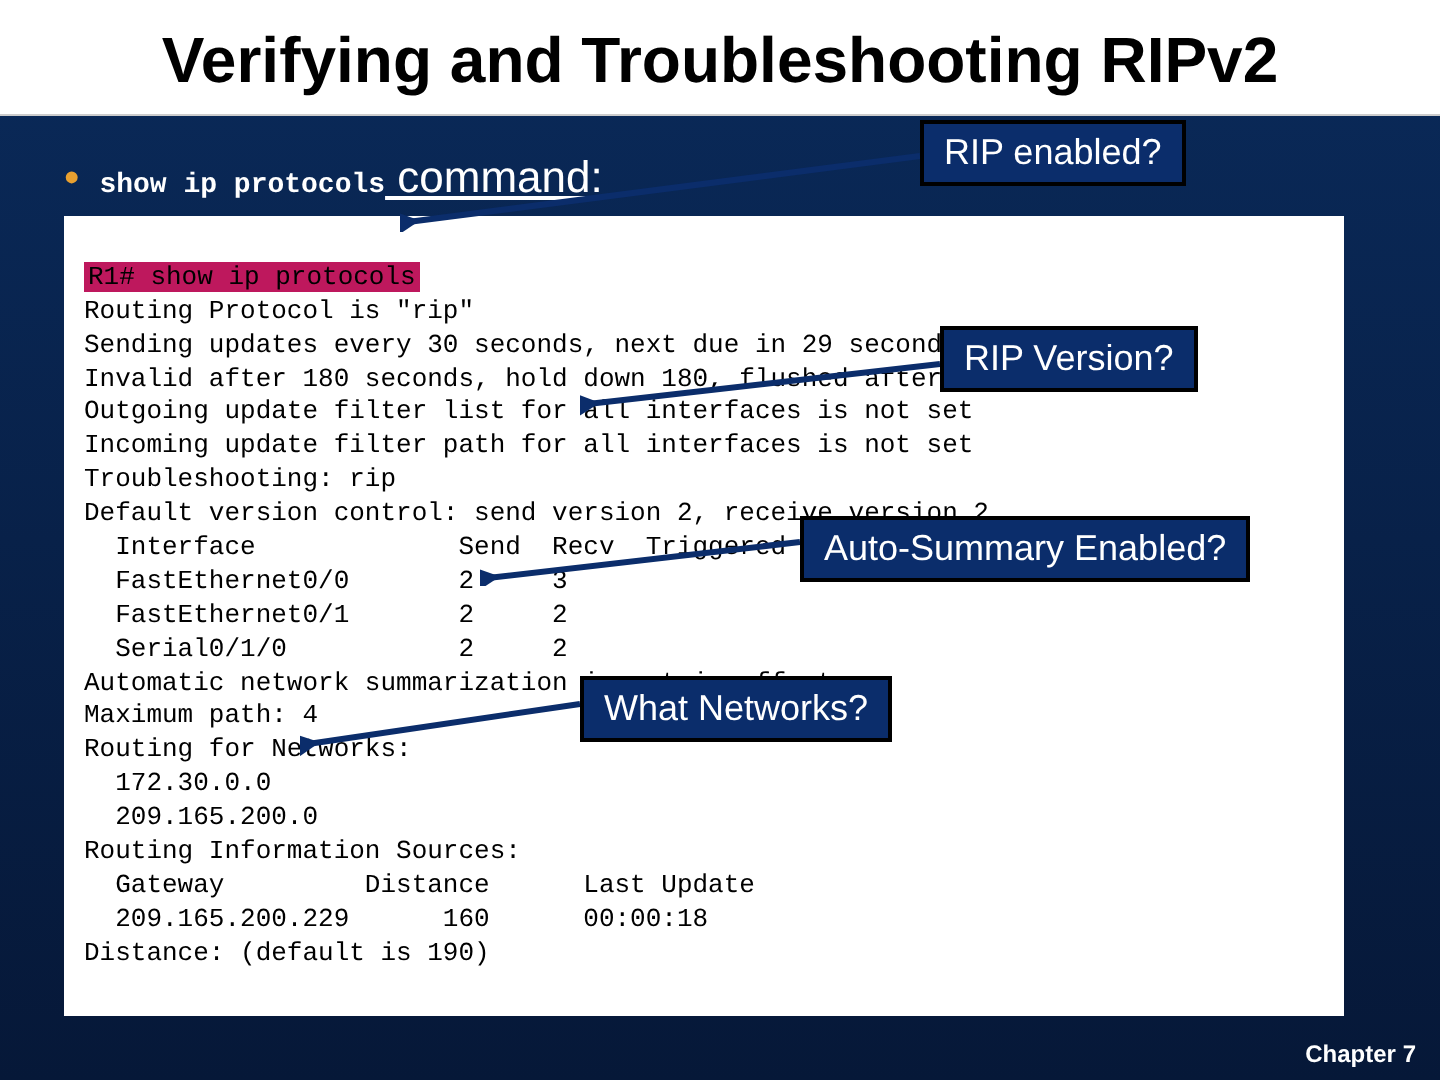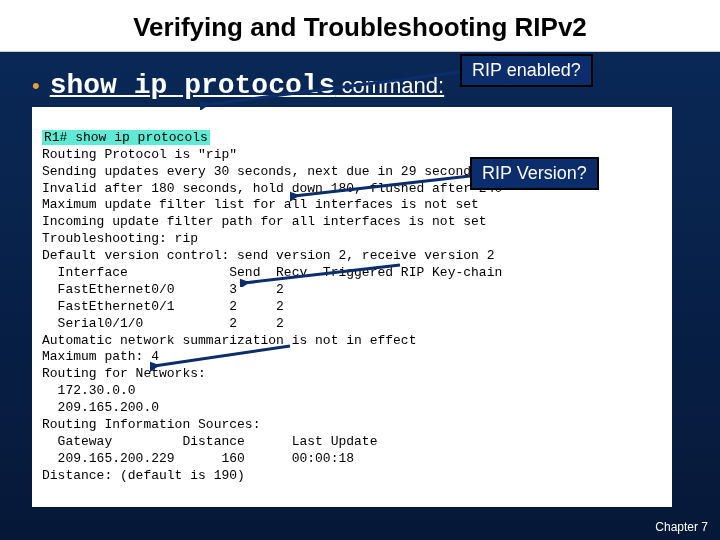--- a/index.html
+++ b/index.html
@@ -7,21 +7,21 @@
     width: 720px;
     height: 540px;
     background: linear-gradient(to bottom, #0a2a5a 0%, #061838 100%);
     font-family: Arial, sans-serif;
     overflow: hidden;
     position: relative;
   }
   .slide-title {
     text-align: center;
     color: #000;
-    font-size: 26px;
+    font-size: 32px;
     font-weight: bold;
     padding: 12px 0 8px 0;
     background: #fff;
     border-bottom: 1px solid #ccc;
   }
   .content-area {
     padding: 18px 32px 10px 32px;
     position: relative;
   }
   .bullet-line {
@@ -31,41 +31,40 @@
   }
   .bullet-dot {
     color: #e8a030;
     font-size: 22px;
     margin-right: 10px;
   }
   .bullet-cmd {
     font-family: "Courier New", monospace;
     font-weight: bold;
     color: #fff;
-    font-size: 28px;
-    text-decoration: underline;
+    font-size: 14px;
   }
   .bullet-text {
     color: #fff;
     font-size: 22px;
     text-decoration: underline;
   }
   .terminal {
     background: #fff;
     color: #000;
     font-family: "Courier New", monospace;
     font-size: 13px;
     line-height: 1.3;
     padding: 6px 10px;
     width: 640px;
     white-space: pre;
     position: relative;
   }
   .term-prompt {
-    background: #5eead4;
+    background: #be185d;
     padding: 0 2px;
   }
   .callout {
     position: absolute;
     background: #0b2d6b;
     border: 2px solid #000;
     color: #fff;
     font-size: 18px;
     padding: 4px 10px;
     font-family: Arial, sans-serif;
@@ -75,20 +74,21 @@
   .arrow {
     position: absolute;
     z-index: 5;
   }
   .footer {
     position: absolute;
     bottom: 6px;
     right: 12px;
     color: #fff;
     font-size: 12px;
+    font-weight: bold;
   }
 </style>
 </head>
 <body>
 
 <div class="slide-title">Verifying and Troubleshooting RIPv2</div>
 
 <div class="content-area">
 
   <div class="bullet-line">
@@ -96,41 +96,43 @@
     <span>
       <span class="bullet-cmd">show ip protocols</span><span class="bullet-text"> command:</span>
     </span>
   </div>
 
   <div class="terminal">
 <span class="term-prompt">R1# show ip protocols</span>
 <span>Routing Protocol is "rip"</span>
 <span>Sending updates every 30 seconds, next due in 29 seconds</span>
 <span>Invalid after 180 seconds, hold down 180, flushed after 240</span>
-<span>Maximum update filter list for all interfaces is not set</span>
+<span>Outgoing update filter list for all interfaces is not set</span>
 <span>Incoming update filter path for all interfaces is not set</span>
 <span>Troubleshooting: rip</span>
 <span>Default version control: send version 2, receive version 2</span>
 <span>  Interface             Send  Recv  Triggered RIP Key-chain</span>
-<span>  FastEthernet0/0       3     2</span>
+<span>  FastEthernet0/0       2     3</span>
 <span>  FastEthernet0/1       2     2</span>
 <span>  Serial0/1/0           2     2</span>
 <span>Automatic network summarization is not in effect</span>
 <span>Maximum path: 4</span>
 <span>Routing for Networks:</span>
 <span>  172.30.0.0</span>
 <span>  209.165.200.0</span>
 <span>Routing Information Sources:</span>
 <span>  Gateway         Distance      Last Update</span>
 <span>  209.165.200.229      160      00:00:18</span>
 <span>Distance: (default is 190)</span>
   </div>
 
   <div class="callout" style="top:105px; left:470px;">RIP Version?</div>
   <div class="callout" style="top:2px; left:460px;">RIP enabled?</div>
+  <div class="callout" style="top:200px; left:400px;">Auto-Summary Enabled?</div>
+  <div class="callout" style="top:280px; left:290px;">What Networks?</div>
 
   <svg class="arrow" style="top:18px; left:200px;" width="262" height="40">
     <defs>
         <marker id="ah1" markerWidth="8" markerHeight="8" refX="2" refY="3" orient="auto">
           <path d="M6,0 L0,3 L6,6 Z" fill="#0b2d6b"></path>
         </marker>
       </defs>
     <line x1="260" y1="2" x2="4" y2="35" stroke="#0b2d6b" stroke-width="3" marker-end="url(#ah1)"></line>
   </svg>
 

